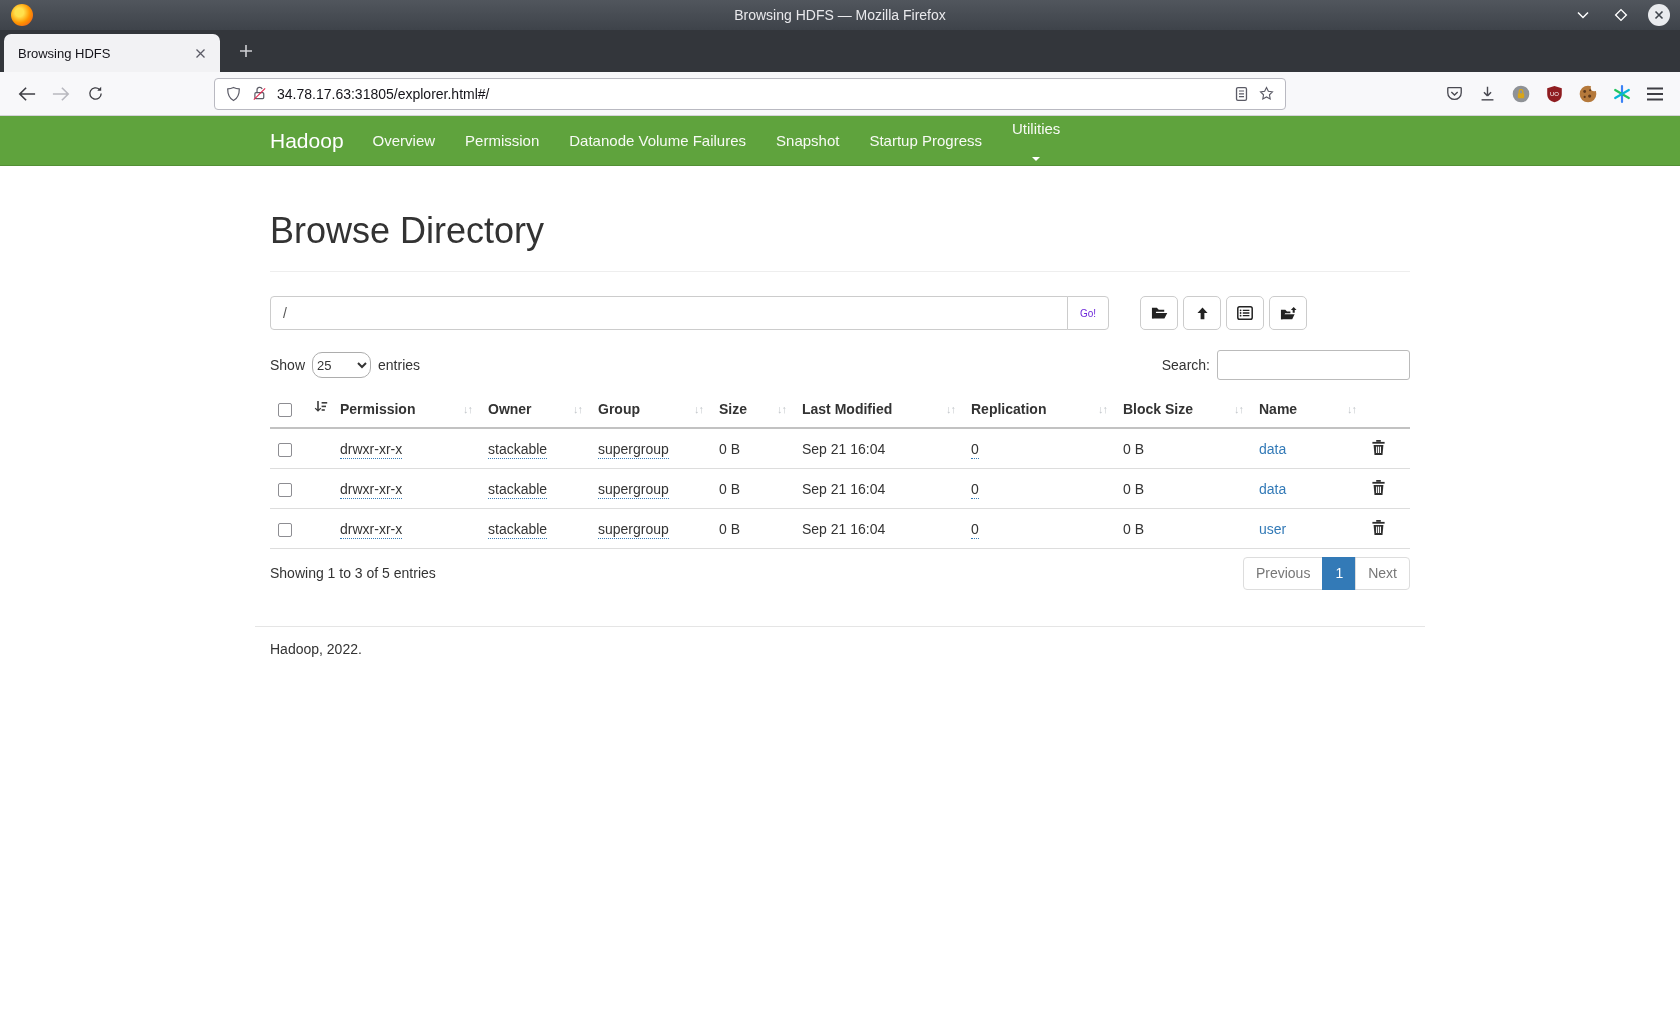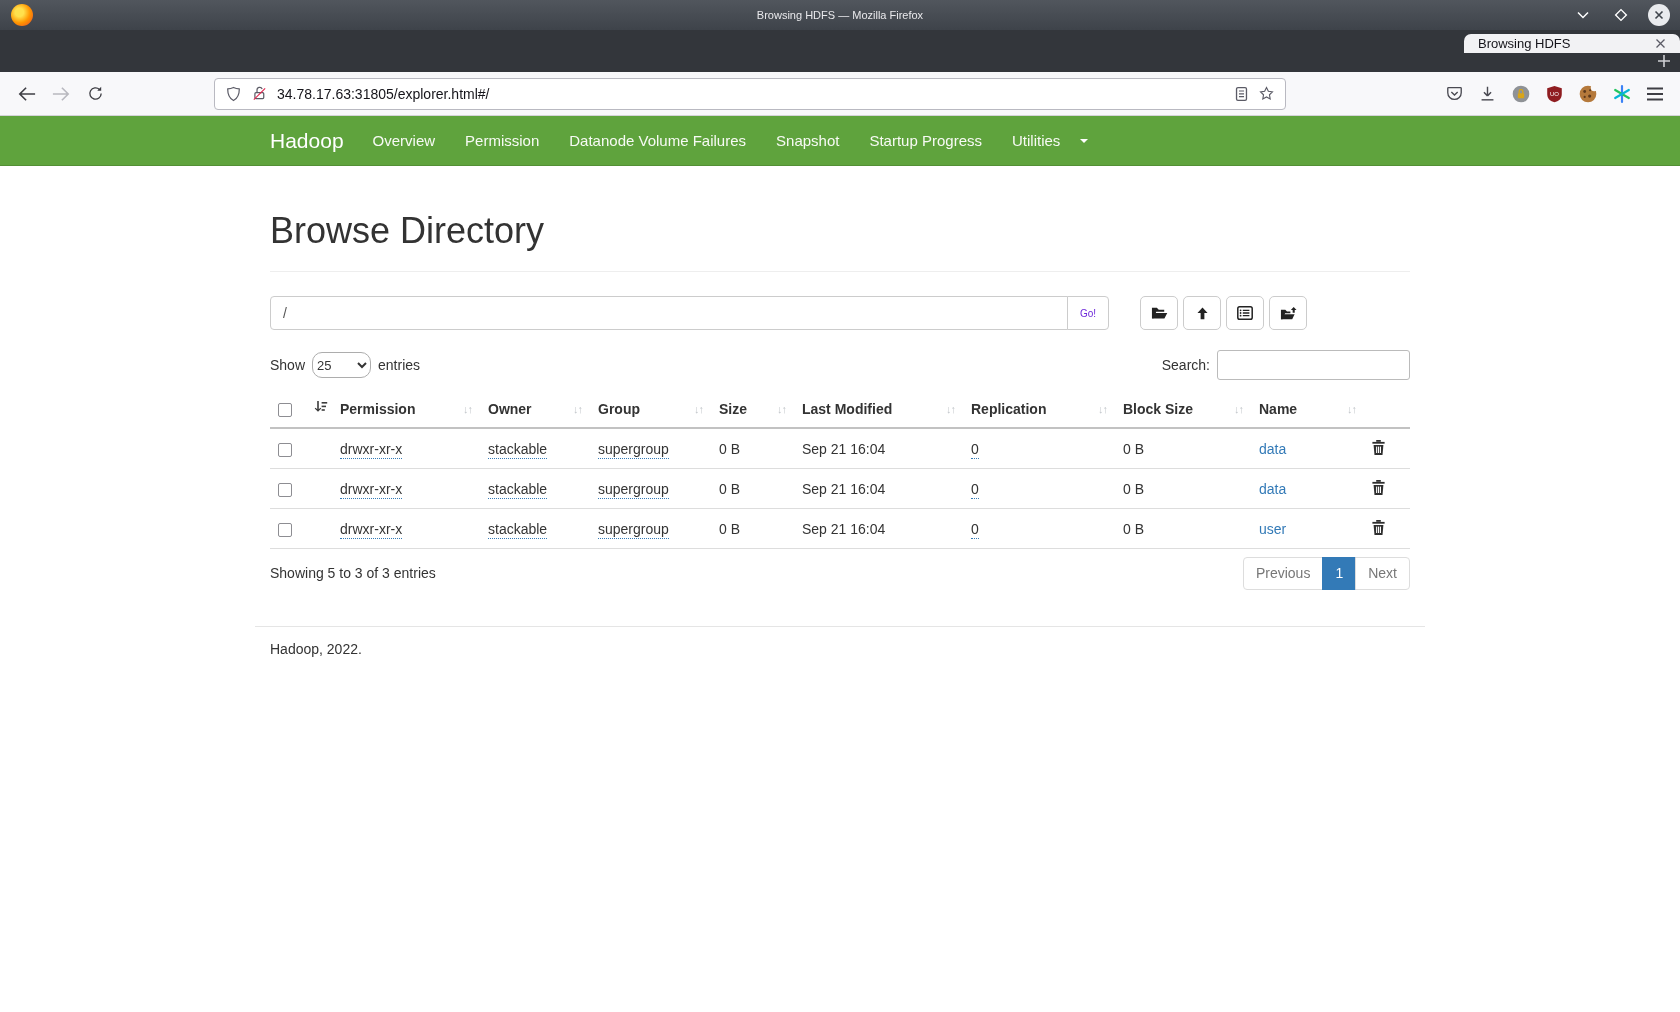--- a/index.html
+++ b/index.html
@@ -8,33 +8,33 @@
     width:1680px; height:1012px; overflow:hidden;
     background:#fff;
     font-family:"Liberation Sans", sans-serif;
     color:#333;
   }
 
   
   .titlebar {
     height:30px; background:linear-gradient(#51565d,#3e434a);
     display:flex; align-items:center; position:relative;
-    color:#e9e9ec; font-size:11px;
+    color:#e9e9ec; font-size:14px;
   }
   .fx-logo {
     width:22px; height:22px; border-radius:50%; margin-left:11px;
     background:radial-gradient(circle at 38% 38%, #ffe14d 0 22%, #ff9500 55%, #e8452c 100%);
   }
   .win-title { position:absolute; left:0; right:0; text-align:center; pointer-events:none; }
   .win-controls { margin-left:auto; display:flex; align-items:center; gap:16px; padding-right:10px; }
   .win-btn { display:flex; align-items:center; justify-content:center; width:22px; height:22px; }
   .close-circle { background:#e9ebee; border-radius:50%; }
 
   
-  .tabbar { height:42px; background:#33363b; display:flex; align-items:flex-end;flex-direction:column; }
+  .tabbar { height:42px; background:#33363b; display:flex; align-items:flex-end; }
   .tab {
     margin:4px 0 0 4px; width:216px; height:38px; background:#f2f2f4;
     border-radius:7px 7px 0 0; display:flex; align-items:center;
     padding:0 10px 0 14px; font-size:13px; color:#15141a;
   }
   .tab-title { flex:1 1 auto; white-space:nowrap; overflow:hidden; }
   .tab-close { display:flex; align-items:center; padding:4px; }
   .newtab { width:32px; height:34px; margin:0 0 4px 10px; display:flex; align-items:center; justify-content:center; }
 
   
@@ -51,21 +51,21 @@
   .url-text { font-size:14px; color:#15141a; flex:1 1 auto; }
   .tool-right { margin-left:auto; display:flex; align-items:center; gap:14px; padding-right:6px; }
   .ticon { display:flex; align-items:center; }
 
   
   .navbar { height:50px; background:var(--navbar-green,#5fa33d); border-bottom:1px solid rgba(0,0,0,.12); }
   .nav-inner { width:1170px; margin:0 auto; padding:0 15px; height:100%; display:flex; align-items:center; }
   .brand { color:#fff; font-size:21px; margin-right:14px; text-decoration:none; }
   .nav-links { display:flex; height:100%; align-items:center;justify-content:space-between; }
   .nav-link { color:#f7faf4; font-size:15px; padding:0 15px; text-decoration:none; cursor:pointer; }
-  .nav-dd { color:#f7faf4; font-size:15px; padding:0 15px; display:flex; align-items:center; gap:20px; cursor:pointer; }
+  .nav-dd { color:#f7faf4; font-size:15px; padding:0 15px; display:flex; align-items:center; gap:20px; cursor:pointer;flex-direction:column; }
   .caret { width:0; height:0; border-left:4px solid transparent; border-right:4px solid transparent; border-top:4px solid #fff; }
 
   
   .container { width:1170px; margin:0 auto; padding:0 15px; }
   h1.page-title { font-size:36px; font-weight:500; color:#333; margin:44px 0 0; }
   hr.head-rule { border:0; border-top:1px solid #eee; margin:19px 0 0; }
 
   .path-row { display:flex; margin-top:24px; height:34px; }
   .path-input {
     width:798px; height:34px; border:1px solid #ccc; border-radius:4px 0 0 4px;
@@ -474,21 +474,21 @@
                 <rect x="4.1" y="6.6" width="1.1" height="6.4" fill="#fff"></rect>
                 <rect x="6" y="6.6" width="1.1" height="6.4" fill="#fff"></rect>
                 <rect x="7.9" y="6.6" width="1.1" height="6.4" fill="#fff"></rect>
               </svg>
             </span></td>
         </tr>
       </tbody>
   </table>
 
   <div class="bottom-row">
-    <span class="summary">Showing 5 to 3 of 3 entries</span>
+    <span class="summary">Showing 1 to 3 of 5 entries</span>
     <div class="pg">
       <button class="pbtn first">Previous</button>
       <button class="pbtn active">1</button>
       <button class="pbtn last">Next</button>
     </div>
   </div>
 </div>
 
 <hr class="footer-rule">
 <div class="container">

